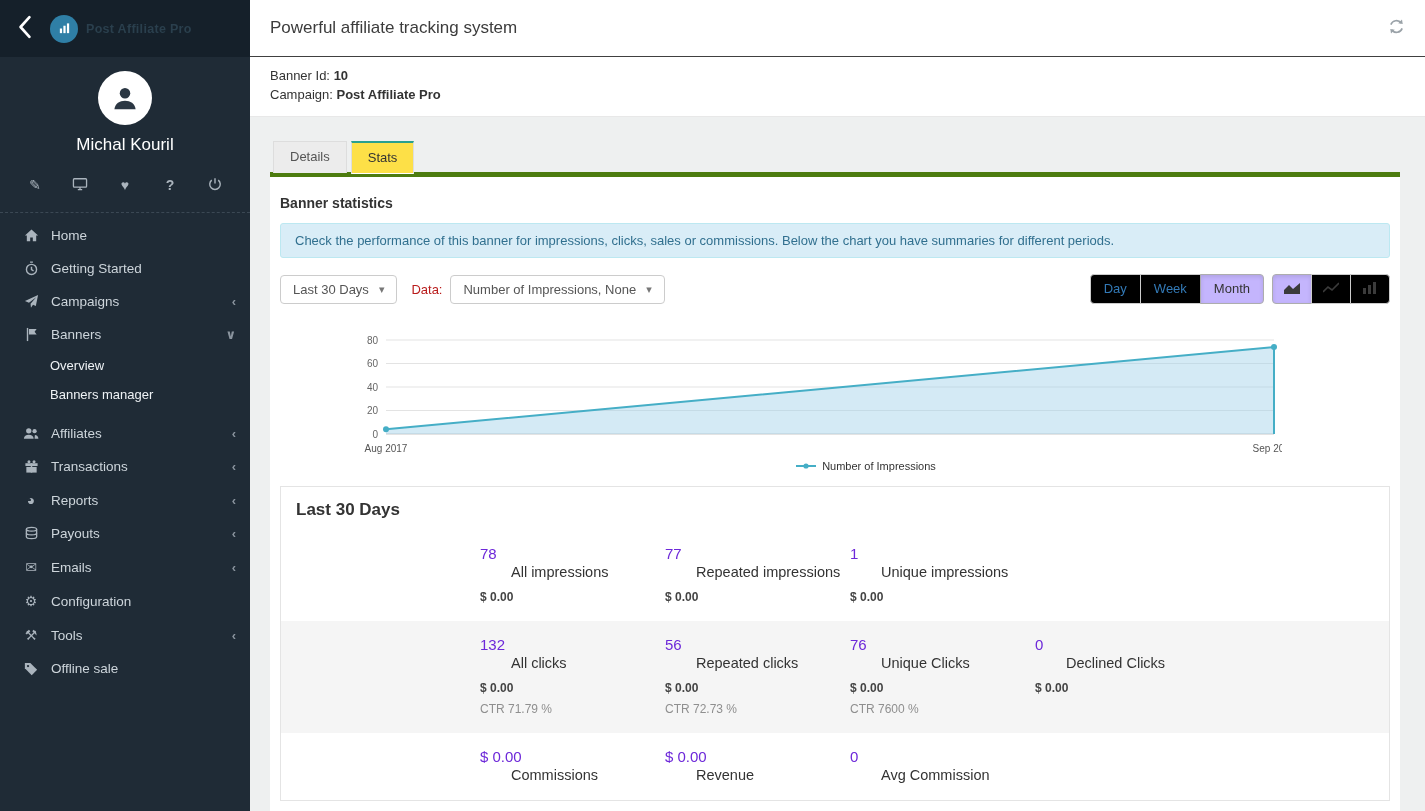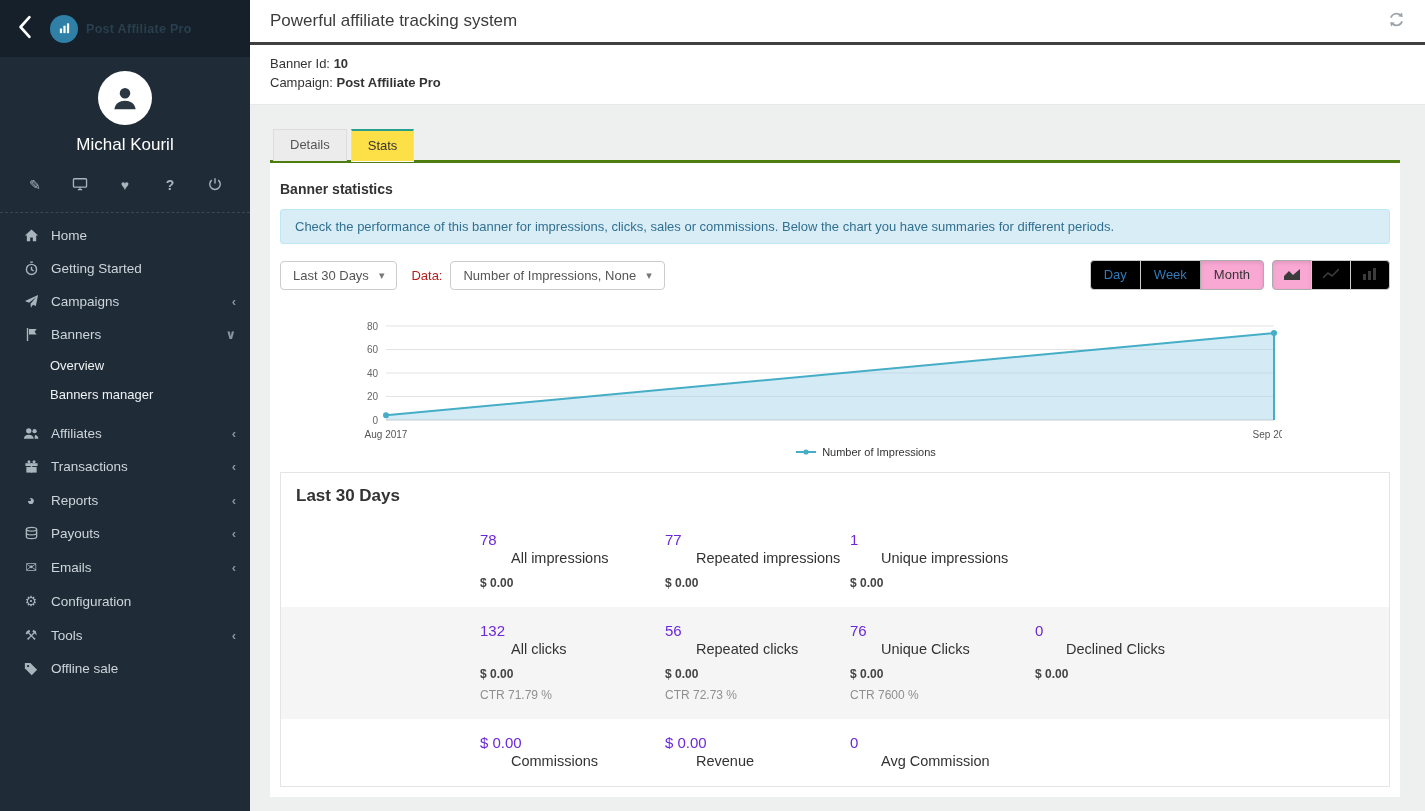--- a/index.html
+++ b/index.html
@@ -23,45 +23,45 @@
   .menu { list-style:none; }
   .menu-item { display:flex; align-items:center; padding:9px 14px 9px 20px; font-size:13.5px; cursor:pointer; color:#cdd5db; }
   .mi-icon { width:22px; margin-right:9px; color:#aab4bd; font-size:14px; display:inline-flex; justify-content:center; align-items:center; }
   .mi-label { flex:1; }
   .mi-chev { color:#8a949e; font-size:13px; font-weight:bold; }
   .submenu-item { padding:7px 14px 7px 50px; font-size:13px; color:#eef2f5; cursor:pointer; }
   .submenu { padding-bottom:8px; }
 
   
   .main { flex:1; display:flex; flex-direction:column; height:100%; overflow:hidden; }
-  .topbar { height:45px; background:#fff; border-bottom:3px solid #404040; display:flex; align-items:center; justify-content:space-between; padding:0 20px; flex:0 0 auto; }
+  .topbar { height:57px; background:#fff; border-bottom:1px solid #404040; display:flex; align-items:center; justify-content:space-between; padding:0 20px; flex:0 0 auto; }
   .page-title { font-size:17px; color:#3c3c3c; }
   .refresh { cursor:pointer; display:flex; align-items:center; }
   .banner-info { background:#fff; padding:10px 20px 12px 20px; border-bottom:1px solid #e8e8e8; font-size:13px; line-height:18.5px; }
   .banner-info b { font-weight:bold; }
 
   .content { padding:24px 25px 0 20px; flex:1; }
   .tabs { display:flex; padding-left:3px; margin-bottom:-1px; position:relative; z-index:2; }
   .tab { padding:7px 16px 8px 16px; font-size:13px; color:#555; background:#ececec; border:1px solid #ddd; border-bottom:none; margin-right:4px; cursor:pointer; }
   .tab.active { background:#fde047; color:#333; border-top:2px solid #29a08d; border-bottom:1px solid #fff; margin-bottom:-1px; }
-  .panel { background:#fff; border-top:3px solid #4d7c0f; padding:14px 10px 10px 10px; }
+  .panel { background:#fff; border-top:5px solid #4d7c0f; padding:14px 10px 10px 10px; }
 
   .panel-heading { font-size:14px; font-weight:bold; color:#333; margin:4px 0 12px 0; }
   .alert-info { background:#d9edf7; border:1px solid #bce8f1; color:#31708f; border-radius:3px; padding:9px 14px; font-size:13px; }
 
   .controls { display:flex; align-items:center; margin-top:16px; }
   .select { display:inline-flex; align-items:center; gap:10px; border:1px solid #ccc; border-radius:4px; background:#fff; padding:6px 12px; font-size:13px; color:#555; cursor:pointer; }
   .caret { color:#777; font-size:11px; }
   .data-label { font-size:13px; margin:0 8px 0 14px; color:#b91c1c; }
   .controls-right { margin-left:auto; display:flex; align-items:center; gap:8px; }
   .btn-group { display:inline-flex; }
   .btn { border:1px solid #ccc; background:#000000; padding:6px 13px; font-size:13px; color:#337ab7; cursor:pointer; margin-left:-1px; line-height:16px; }
   .btn:first-child { border-radius:4px 0 0 4px; margin-left:0; }
   .btn:last-child { border-radius:0 4px 4px 0; }
-  .btn.active { background:#f9a8d4; border-color:#adadad; color:#333; box-shadow:inset 0 2px 4px rgba(0,0,0,.1); }
+  .btn.active { background:#c4b5fd; border-color:#adadad; color:#333; box-shadow:inset 0 2px 4px rgba(0,0,0,.1); }
   .btn-icon { padding:7px 11px 5px 11px; display:inline-flex; align-items:center; }
 
   .chart-wrap { margin-top:26px; padding-left:62px; }
   .legend { display:flex; justify-content:center; align-items:center; gap:6px; margin-top:2px; font-size:11px; color:#333; }
 
   .summary-box { border:1px solid #e4e4e4; margin-top:14px; }
   .summary-title { font-size:17px; font-weight:600; color:#333; padding:13px 15px 10px 15px; }
   .srow { display:grid; grid-template-columns:repeat(4,185px); padding:15px 0 17px 199px; }
   .srow.shaded { background:#f5f5f5; }
   .sval { color:#6d28d9; font-size:15px; font-weight:normal; }

